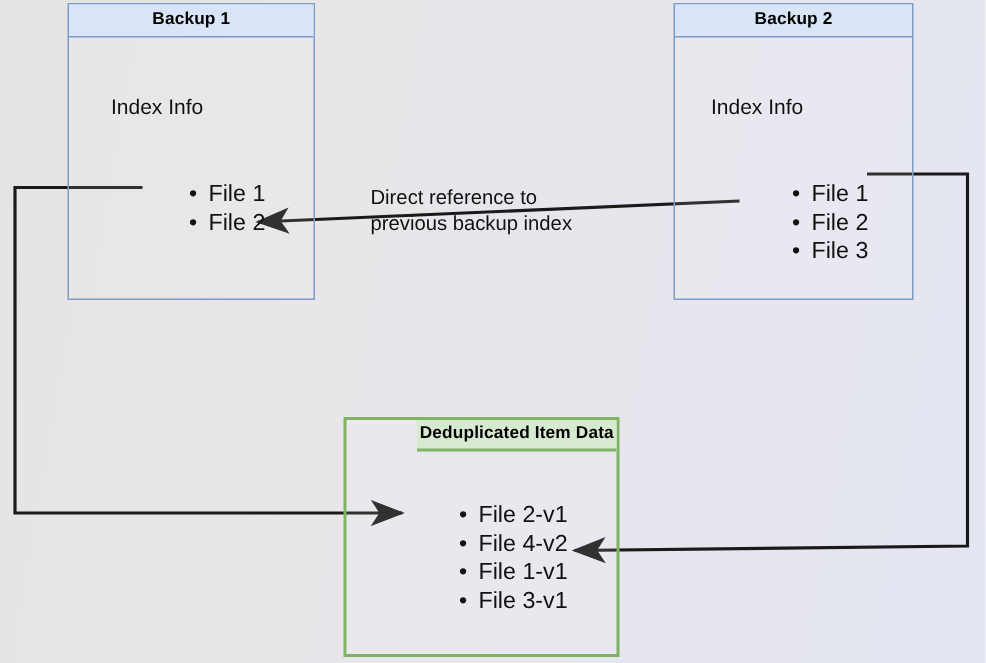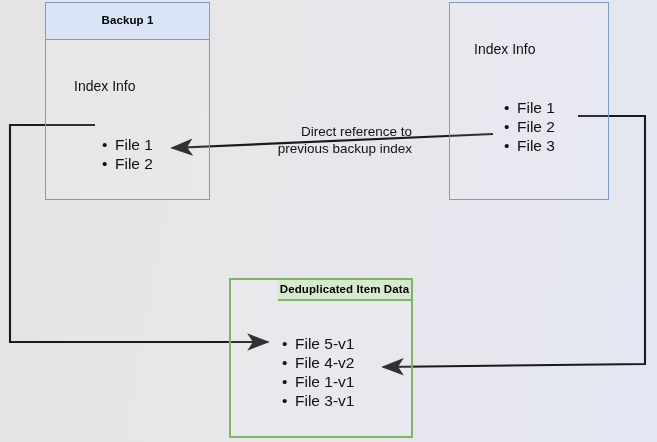--- a/index.html
+++ b/index.html
@@ -46,21 +46,21 @@
   }
 
   
   .node-blue {
     border: 1.6px solid #7c9cc8;
     background: rgba(255,255,255,0.10);
   }
   .node-blue .node-header {
     background: #d9e4f7;
     border-bottom: 1.6px solid #7c9cc8;
-    height: 37px;
+    height: 22px;
   }
 
   
   .node-green {
     border: 2px solid #80b465;
     background: rgba(255,255,255,0.10);
   }
   .node-green .node-header {
     background: #d7ead0;
     border-bottom: 2px solid #80b465;
@@ -80,37 +80,38 @@
     margin: 0;
     padding: 0 0 0 16px;
     list-style: none;
   }
   ul.file-list li {
     font-size: 15.5px;
     color: #111;
     line-height: 19px;
     white-space: nowrap;
     position: relative;
+    margin-left: 24px;
   }
   ul.file-list li::before {
     content: "\2022";
     position: absolute;
     left: -13px;
     top: 0;
     font-size: 15.5px;
     color: #111;
   }
 
   
   .annotation {
     position: absolute;
     font-size: 13.5px;
     line-height: 17px;
     color: #111;
-    text-align: right;
+    text-align: left;
     white-space: pre-line;
   }
 
   
   #connectors {
     position: absolute;
     left: 0;
     top: 0;
     width: 657px;
     height: 442px;
@@ -141,35 +142,36 @@
     <div class="node-body">
       <div class="index-label" style="left:28px; top:38px;">Index Info</div>
       <ul class="file-list" style="left:53px; top:95px;">
         <li>File 1</li>
         <li>File 2</li>
       </ul>
     </div>
   </div>
 
   <div class="node node-blue" style="left:449px; top:2px; width:160px; height:198px;">
+    <div class="node-header">Backup 2</div>
     <div class="node-body">
       <div class="index-label" style="left:24px; top:38px;">Index Info</div>
       <ul class="file-list" style="left:51px; top:95px;">
         <li>File 1</li>
         <li>File 2</li>
         <li>File 3</li>
       </ul>
     </div>
   </div>
 
   <div class="node node-green" style="left:229px; top:278px; width:184px; height:160px;">
     <div class="node-header">Deduplicated Item Data</div>
     <div class="node-body">
       <ul class="file-list" style="left:48px; top:33px;">
-        <li>File 5-v1</li>
+        <li>File 2-v1</li>
         <li>File 4-v2</li>
         <li>File 1-v1</li>
         <li>File 3-v1</li>
       </ul>
     </div>
   </div>
 
   <div class="annotation" style="left:247px; top:123px; width:165px;">Direct reference to
 previous backup index</div>
 

